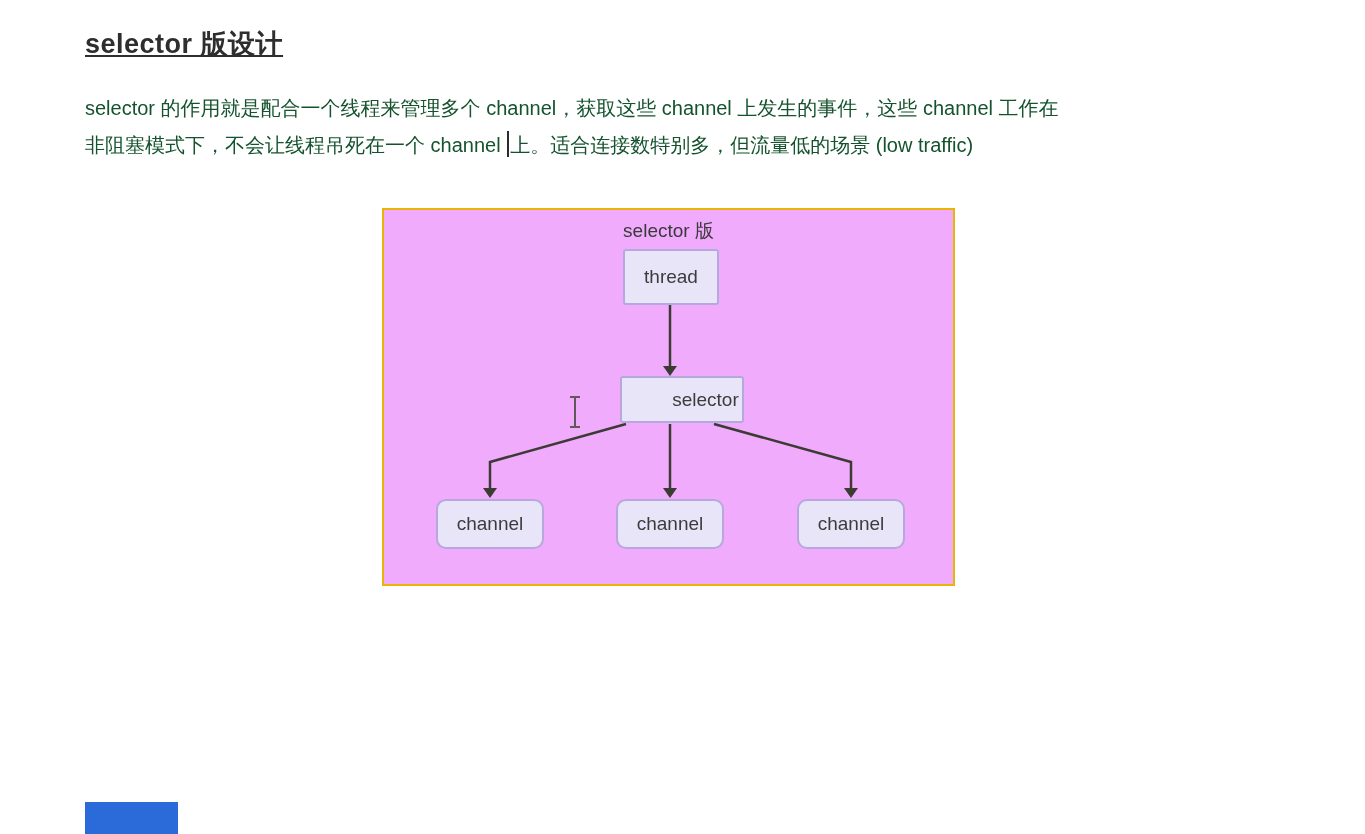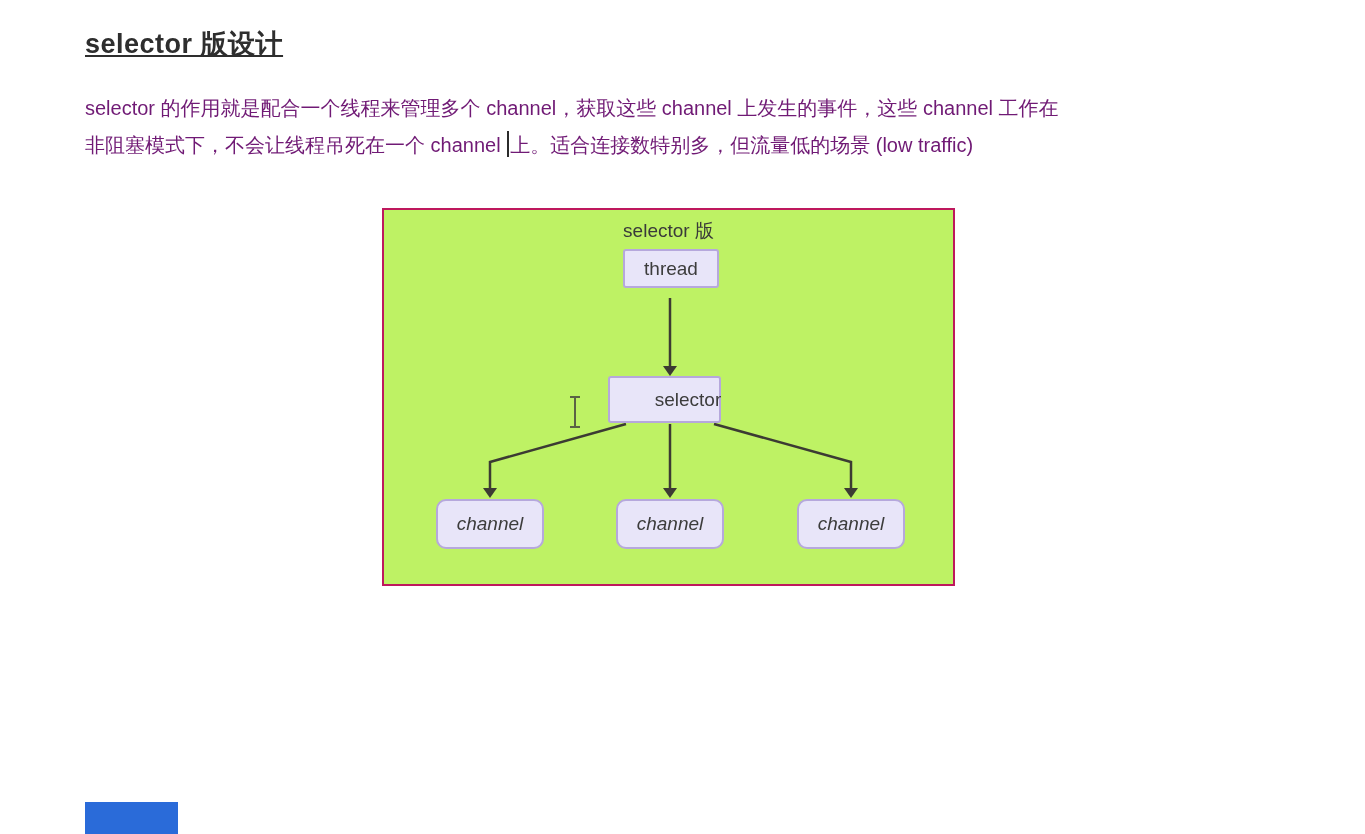--- a/index.html
+++ b/index.html
@@ -24,21 +24,21 @@
     font-size: 27px;
     font-weight: bold;
     color: #2e2e2e;
     letter-spacing: 0.5px;
     text-decoration: underline;
   }
   .para {
     position: absolute;
     left: 85px;
     font-size: 20px;
-    color: #701a75;
+    color: #14532d;
   }
   .para .pline {
     white-space: pre;
     line-height: 37px;
     height: 37px;
   }
   .p1 { top: 90px; }
   .p2 { top: 699px; }
   .caret {
     display: inline-block;
@@ -48,22 +48,22 @@
     vertical-align: -5px;
     margin: 0 1px;
   }
   
   .diagram {
     position: absolute;
     left: 382px;
     top: 208px;
     width: 573px;
     height: 378px;
-    background: #bef264;
-    border: 2px solid #be185d;
+    background: #f0abfc;
+    border: 2px solid #eab308;
     box-sizing: border-box;
   }
   .dcap {
     position: absolute;
     top: 8px;
     left: 0;
     width: 100%;
     text-align: center;
     font-size: 19px;
     color: #3a3a3a;
@@ -79,23 +79,23 @@
     position: absolute;
     box-sizing: border-box;
     background: #e8e5f9;
     border: 2px solid #b6a8dc;
     display: flex;
     align-items: center;
     justify-content: center;
     font-size: 19px;
     color: #3c3c3c;
   }
-  .node.thread   { left: 239px; top: 39px;  width: 96px;  height: 39px; border-radius: 3px; }
-  .node.selector { left: 224px; top: 166px; width: 113px; height: 47px; border-radius: 3px; padding-left: 47px; }
-  .node.channel  { top: 289px; width: 108px; height: 50px; border-radius: 10px; font-style: italic; }
+  .node.thread   { left: 239px; top: 39px;  width: 96px;  height: 56px; border-radius: 3px; }
+  .node.selector { left: 236px; top: 166px; width: 124px; height: 47px; border-radius: 3px; padding-left: 47px; }
+  .node.channel  { top: 289px; width: 108px; height: 50px; border-radius: 10px; }
   .node.c1 { left: 52px; }
   .node.c2 { left: 232px; }
   .node.c3 { left: 413px; }
   .ibeam {
     position: absolute;
     left: 184px;
     top: 184px;
     width: 14px;
     height: 36px;
   }

